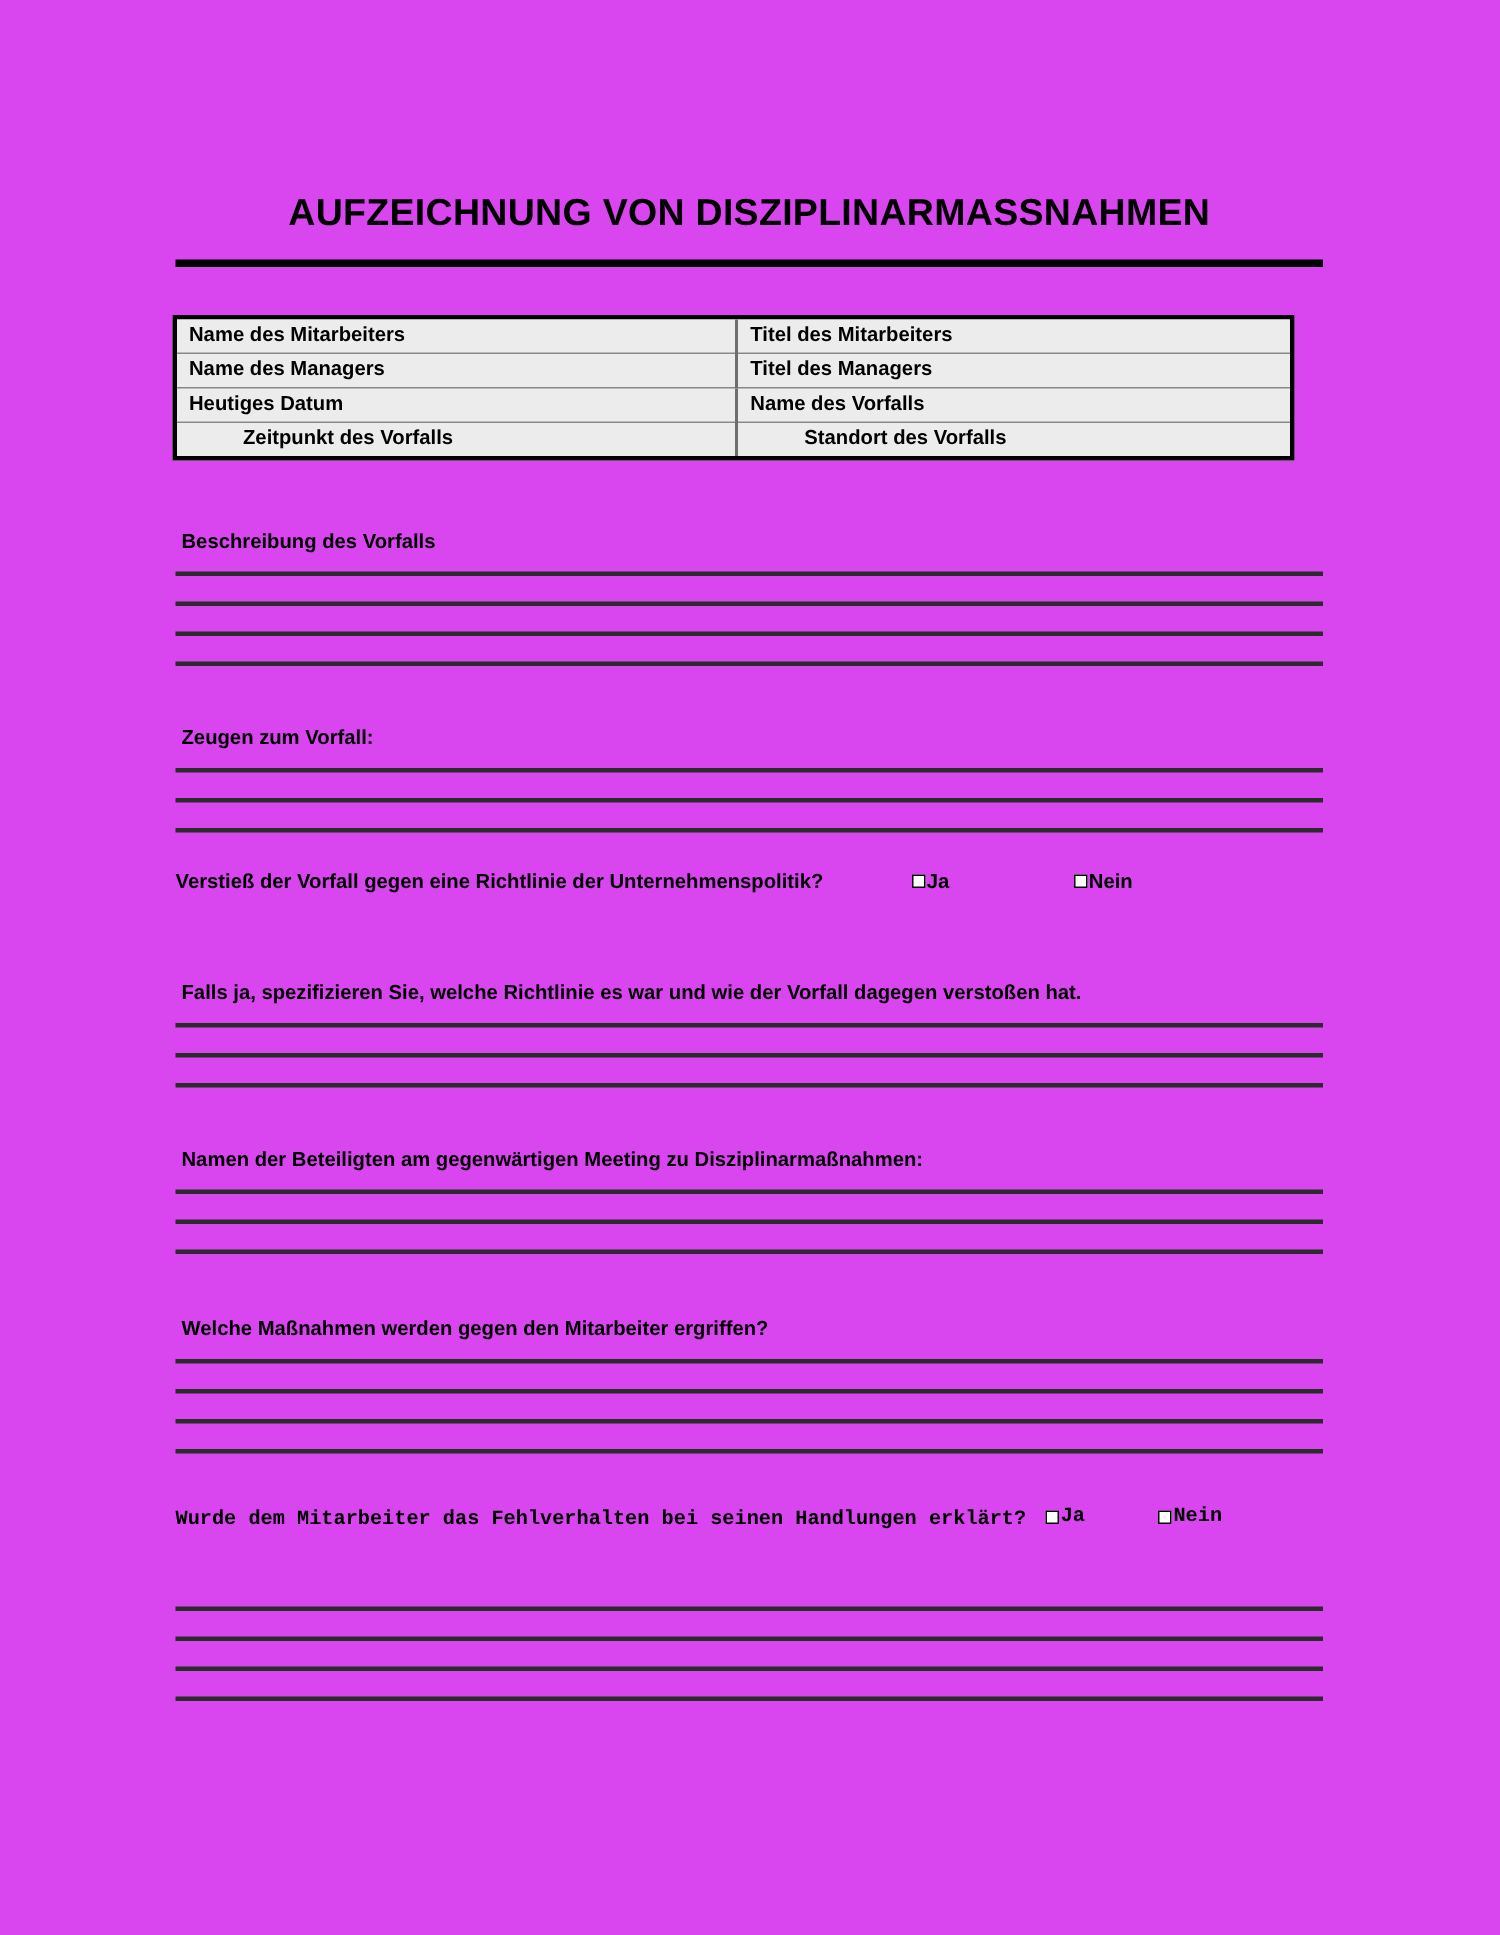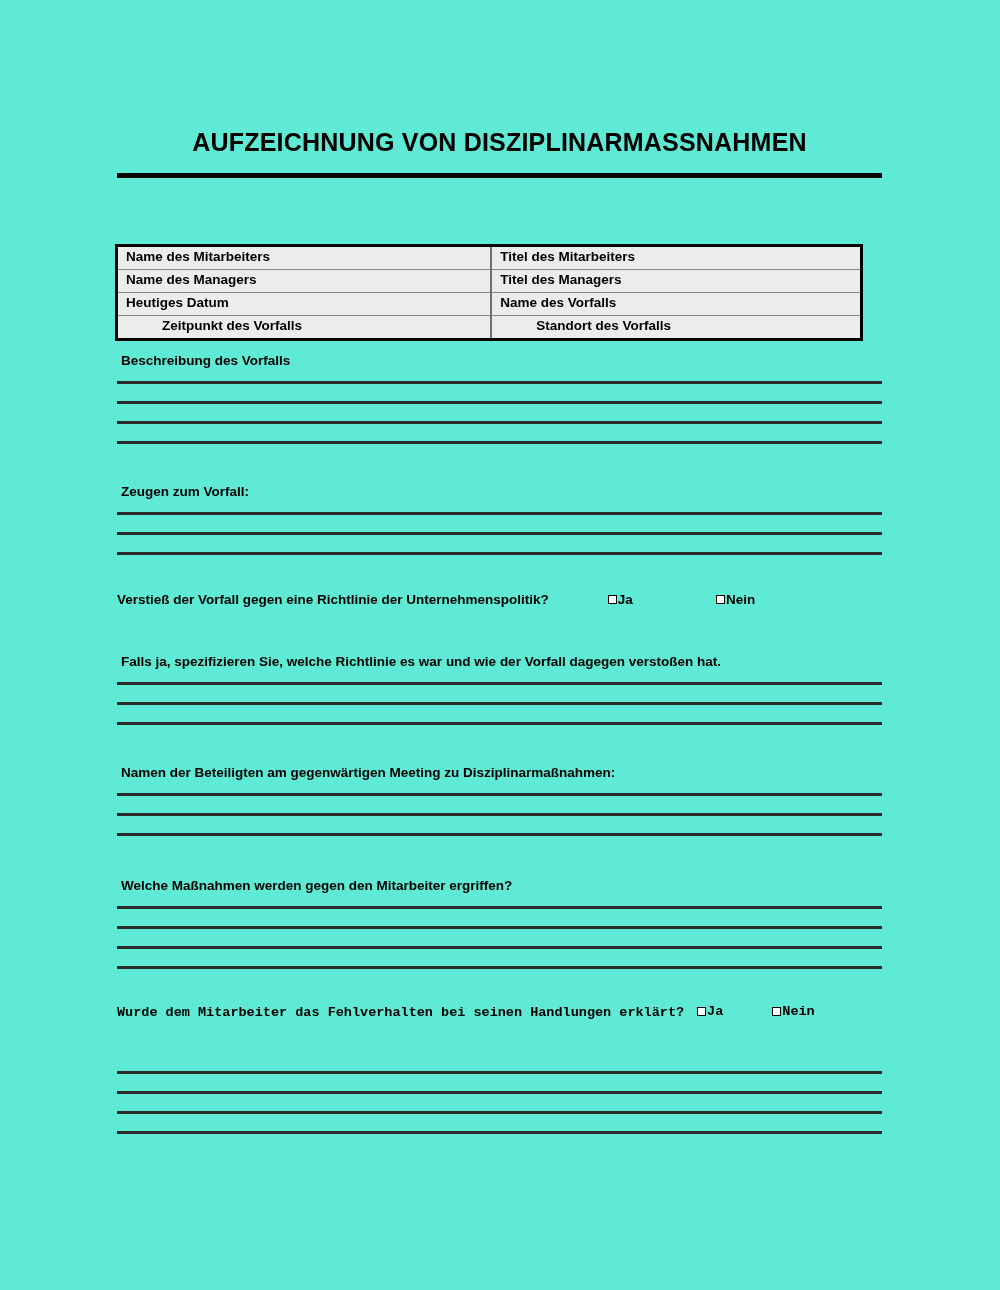--- a/index.html
+++ b/index.html
@@ -15,21 +15,21 @@
     font-family: "Liberation Sans", sans-serif;
     color: #000000;
     -webkit-font-smoothing: antialiased;
   }
   .page {
     position: absolute;
     left: 0;
     top: 0;
     width: 1000px;
     height: 1290px;
-    background: #5eead4;
+    background: #d946ef;
     overflow: hidden;
   }
 
   
   .title-block {
     position: absolute;
     left: 117px;
     top: 128px;
     width: 765px;
   }
@@ -46,21 +46,21 @@
     margin-top: 16px;
     height: 5px;
     background: #000000;
     width: 765px;
   }
 
   
   .info-table-wrap {
     position: absolute;
     left: 115px;
-    top: 244px;
+    top: 210px;
     width: 748px;
     border: 3px solid #000000;
     box-sizing: border-box;
     background: #ececec;
   }
   table.info-table {
     border-collapse: collapse;
     width: 100%;
     table-layout: fixed;
   }
@@ -190,21 +190,21 @@
 
   <div class="section" style="top:479px;">
     <p class="q-label">Zeugen zum Vorfall:</p>
     <div class="lines">
       <div class="rule"></div>
       <div class="rule"></div>
       <div class="rule"></div>
     </div>
   </div>
 
-  <div class="yn-row" style="top:592px;text-align:center;">
+  <div class="yn-row" style="top:580px;text-align:center;">
     <span class="yn-question">Verstieß der Vorfall gegen eine Richtlinie der Unternehmenspolitik?</span>
     <span class="yn-option" style="margin-left:59px;">
       <span class="checkbox"></span>
       <span>Ja</span>
     </span>
     <span class="yn-option" style="margin-left:83px;">
       <span class="checkbox"></span>
       <span>Nein</span>
     </span>
   </div>

